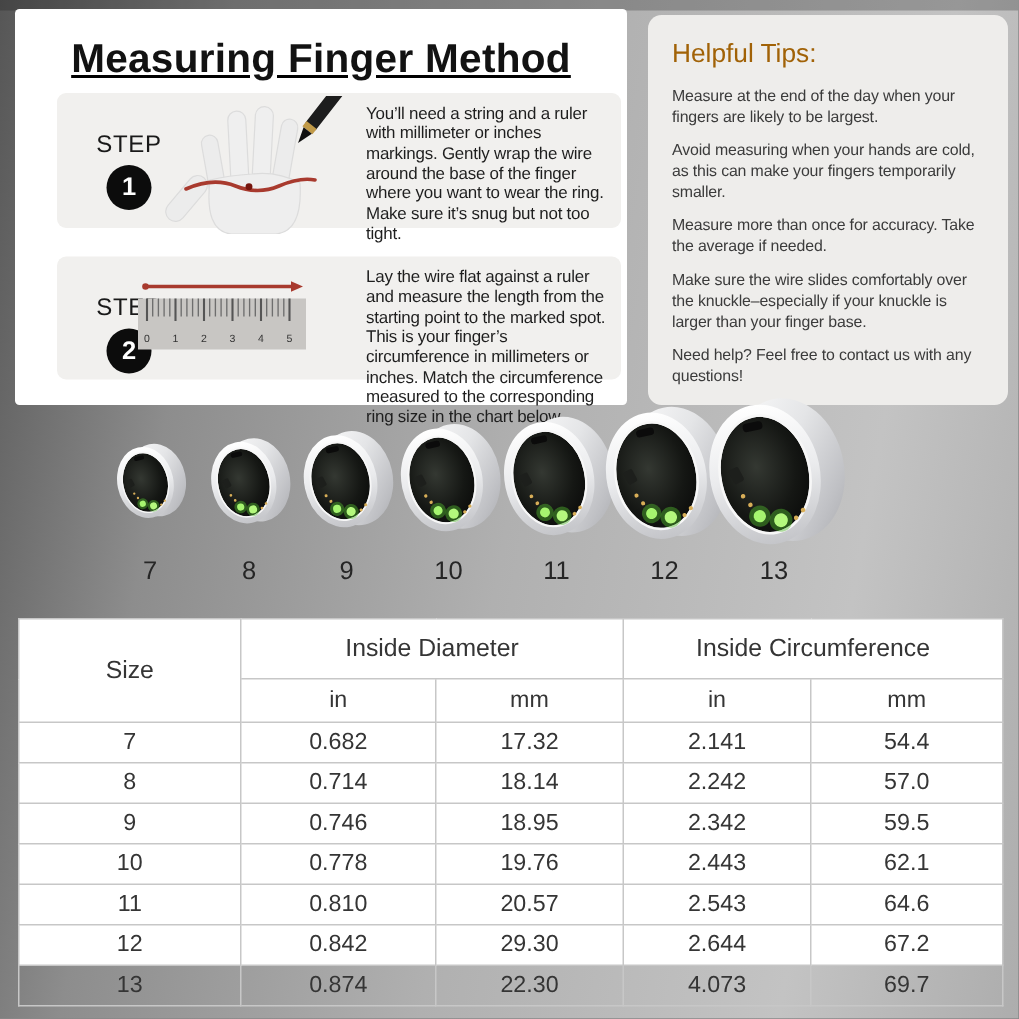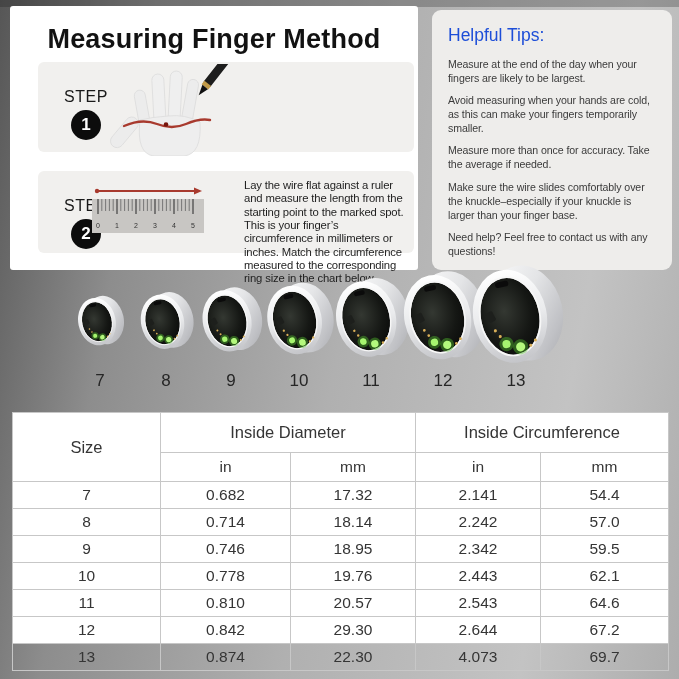--- a/index.html
+++ b/index.html
@@ -6,42 +6,42 @@
   body { font-family:"Liberation Sans", sans-serif; background:#888; }
   #canvas{
     position:relative; width:679px; height:679px; overflow:hidden;
     background:linear-gradient(100deg,#565656 0%,#8d8d8d 20%,#b0b0b0 50%,#c3c3c3 80%,#adadad 100%);
   }
   #top-shade{ position:absolute; left:0; top:0; width:100%; height:7px;
     background:rgba(20,20,20,0.25); }
 
   
   .method-card{ position:absolute; left:10px; top:6px; width:408px; height:264px;
-    background:#ffffff; border-radius:3px; }
+    background:#ffffff; border-radius:3px;text-decoration:underline; }
   .method-title{ margin-top:18px; text-align:center; font-size:27px; font-weight:700;
     color:#121212; letter-spacing:0.2px; }
   .step-box{ position:absolute; left:28px; width:376px; background:#f1f0ee; border-radius:6px; }
   #step-box-1{ top:56px;  height:90px; }
   #step-box-2{ top:165px; height:82px; }
   .step-col{ position:absolute; left:10px; top:26px; width:76px; text-align:center; }
   .step-word{ font-size:16px; color:#191919; letter-spacing:0.5px; }
   .step-num{ margin:4px auto 0; width:30px; height:30px; border-radius:50%;
     background:#0c0c0c; color:#fff; font-size:17px; font-weight:700;
     display:flex; align-items:center; justify-content:center; }
   .step-text{ position:absolute; left:206px; top:8px; width:166px;
     font-size:11.3px; line-height:1.18; color:#1e1e1e; letter-spacing:-0.15px; }
   .step-art{ position:absolute; }
   #hand-art{ left:72px; top:2px; }
   #ruler-art{ left:54px; top:12px; }
   .ruler-num{ font-size:7px; fill:#333; }
 
   
   .tips-card{ position:absolute; left:432px; top:10px; width:240px; height:260px;
     background:#eeedeb; border-radius:9px; padding:15px 14px 8px 16px; }
-  .tips-title{ font-size:17.5px; font-weight:400; color:#1d4ed8; margin-bottom:11px; }
+  .tips-title{ font-size:17.5px; font-weight:400; color:#a16207; margin-bottom:11px; }
   .tip{ font-size:10.6px; line-height:1.33; color:#3b3b3b; margin-bottom:8px;
     letter-spacing:-0.1px; }
 
   
   .ring-item{ position:absolute; }
   .ring-svg{ display:block; width:100%; height:100%; }
   .ring-label{ position:absolute; top:371px; width:44px; text-align:center;
     font-size:17px; color:#262626; }
 
   
@@ -118,20 +118,21 @@
           <rect x="8" y="50" width="13" height="36" rx="6.5" fill="#ececec" stroke="#dcdcdc" stroke-width="0.8" transform="rotate(40 14 68)"></rect>
           <path d="M14 62 Q32 54 47 60 T 76 60 T 100 56" fill="none" stroke="#a83a2e" stroke-width="2.4" stroke-linecap="round"></path>
           <circle cx="56" cy="60.5" r="2.3" fill="#76150d"></circle>
           <g transform="rotate(38 100 16)">
             <rect x="96" y="-16" width="8.5" height="38" rx="1.5" fill="#1d1d1d"></rect>
             <rect x="96" y="20" width="8.5" height="4.5" fill="#c19a48"></rect>
             <path d="M97 24.5 L104 24.5 L100.5 35 Z" fill="#101010"></path>
           </g>
         </g>
       </svg>
+      <div class="step-text">You’ll need a string and a ruler with millimeter or inches markings. Gently wrap the wire around the base of the finger where you want to wear the ring. Make sure it’s snug but not too tight.</div>
     </div>
 
     <div class="step-box" id="step-box-2">
       <div class="step-col">
         <div class="step-word">STEP</div>
         <div class="step-num">2</div>
       </div>
       <svg class="step-art" id="ruler-art" width="112" height="58" viewBox="0 0 112 58">
         <circle cx="5" cy="8" r="2.2" fill="#a83a2e"></circle>
         <line x1="6" y1="8" x2="103" y2="8" stroke="#a83a2e" stroke-width="2.2"></line>

